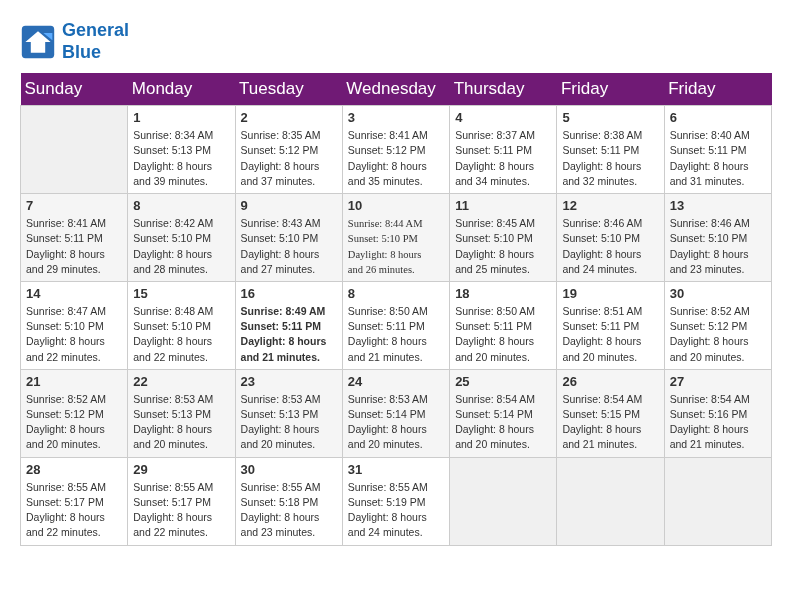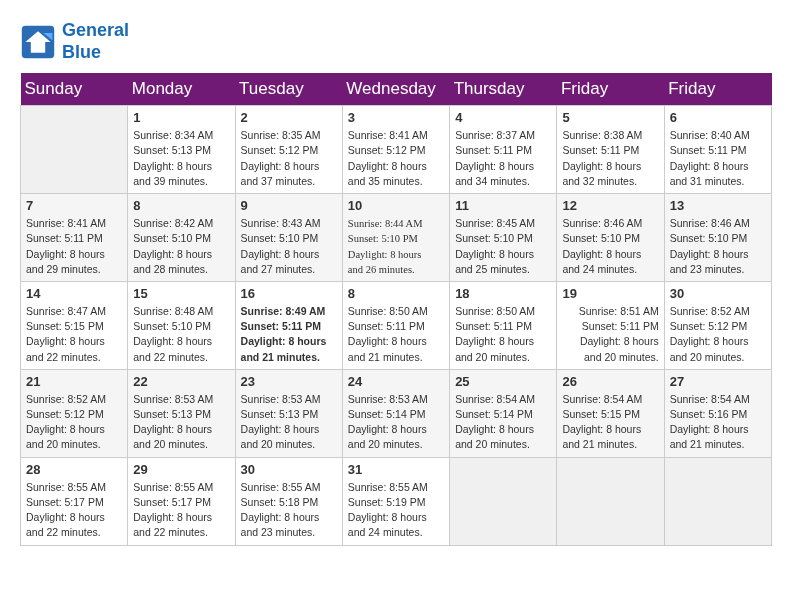--- a/index.html
+++ b/index.html
@@ -202,21 +202,21 @@
           <div class="day-info" style="white-space: pre-line;">Sunrise: 8:46 AM
 Sunset: 5:10 PM
 Daylight: 8 hours
 and 23 minutes.</div>
         </td>
       </tr>
       <tr>
         <td>
           <div class="day-number">14</div>
           <div class="day-info" style="white-space: pre-line;">Sunrise: 8:47 AM
-Sunset: 5:15 PM
+Sunset: 5:10 PM
 Daylight: 8 hours
 and 22 minutes.</div>
         </td>
         <td>
           <div class="day-number">15</div>
           <div class="day-info" style="white-space: pre-line;">Sunrise: 8:48 AM
 Sunset: 5:10 PM
 Daylight: 8 hours
 and 22 minutes.</div>
         </td>
@@ -236,21 +236,21 @@
         </td>
         <td>
           <div class="day-number">18</div>
           <div class="day-info" style="white-space: pre-line;">Sunrise: 8:50 AM
 Sunset: 5:11 PM
 Daylight: 8 hours
 and 20 minutes.</div>
         </td>
         <td>
           <div class="day-number">19</div>
-          <div class="day-info" style="white-space: pre-line; text-align: right;">Sunrise: 8:51 AM
+          <div class="day-info" style="white-space: pre-line;">Sunrise: 8:51 AM
 Sunset: 5:11 PM
 Daylight: 8 hours
 and 20 minutes.</div>
         </td>
         <td>
           <div class="day-number">30</div>
           <div class="day-info" style="white-space: pre-line;">Sunrise: 8:52 AM
 Sunset: 5:12 PM
 Daylight: 8 hours
 and 20 minutes.</div>

